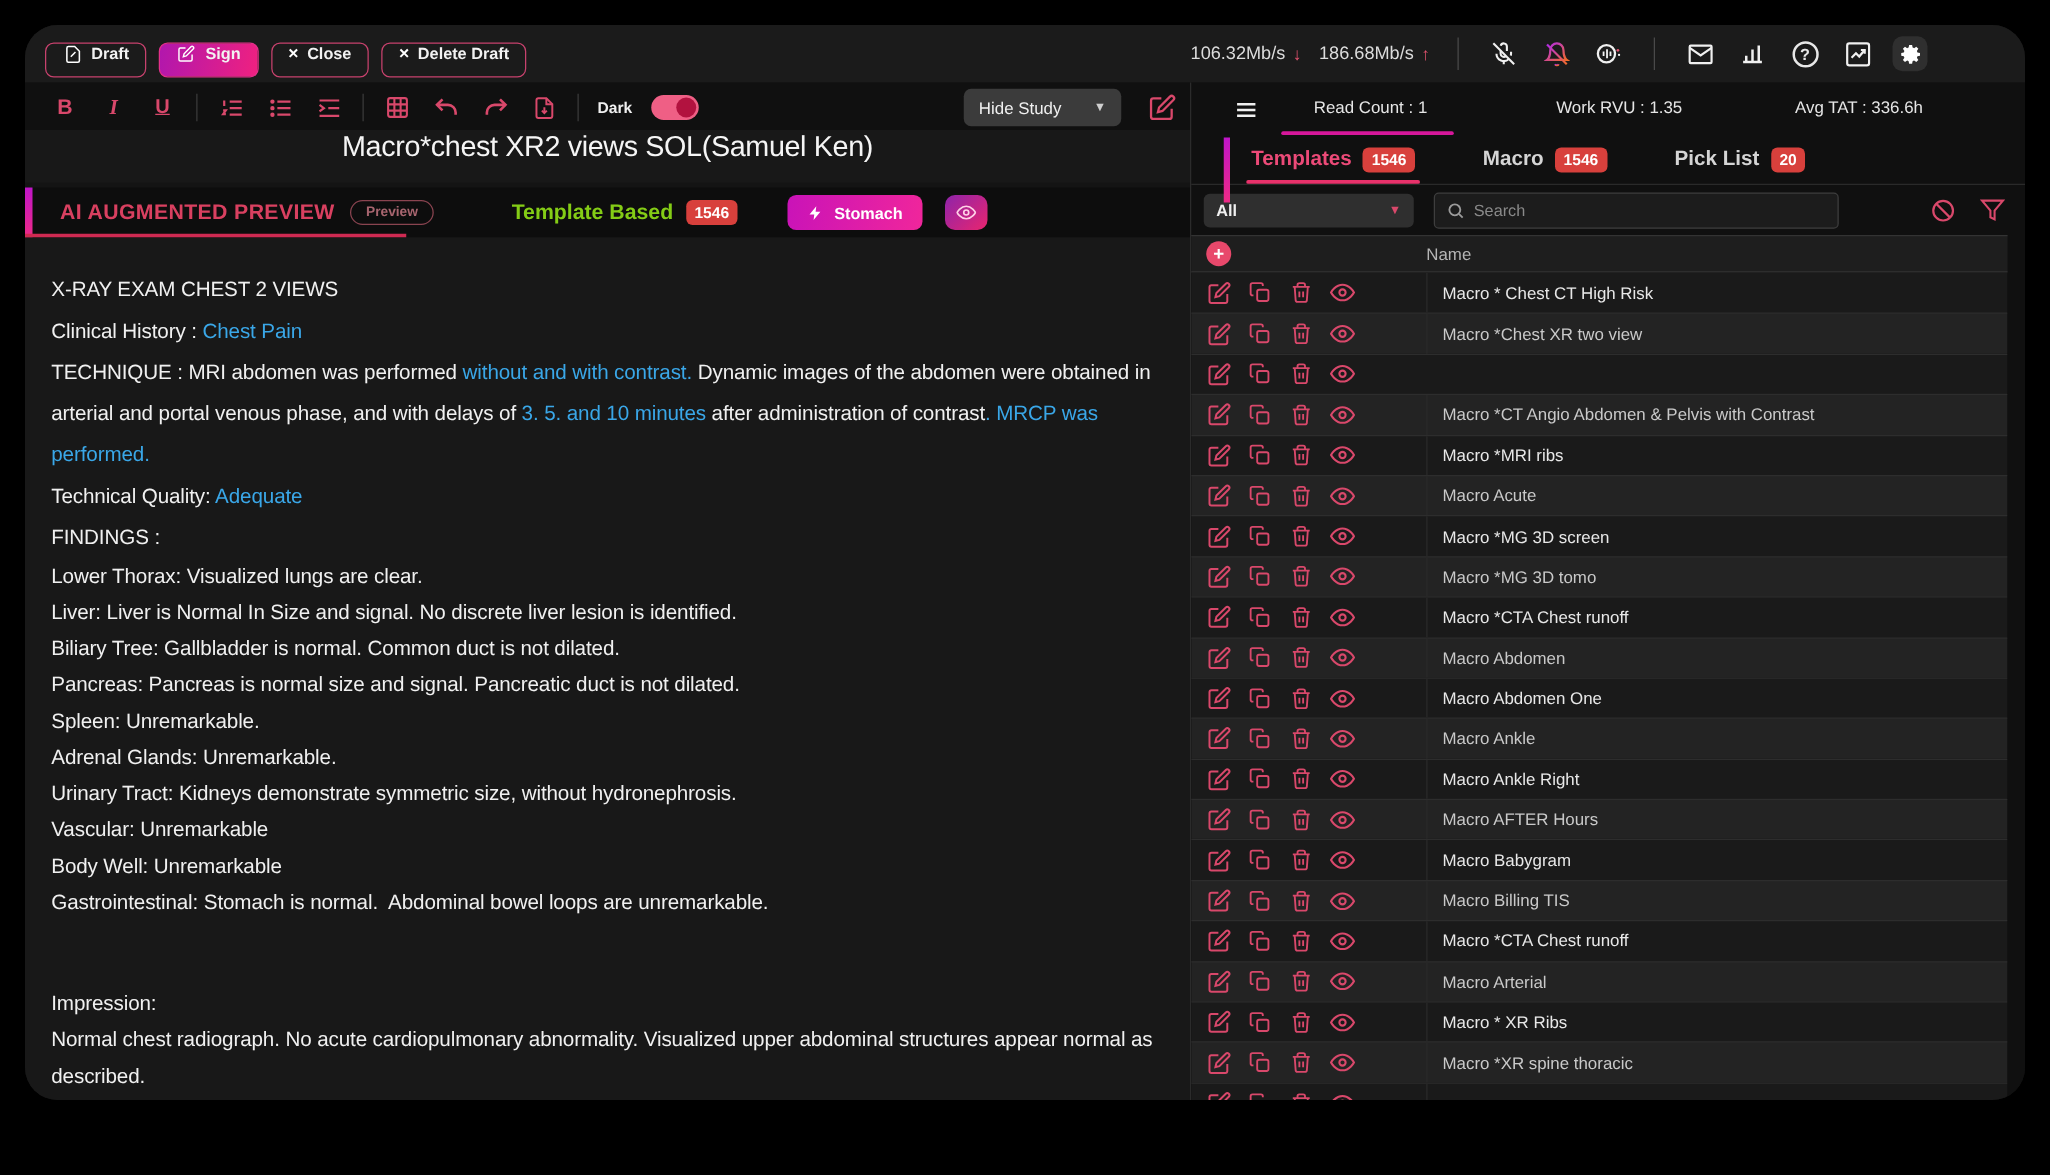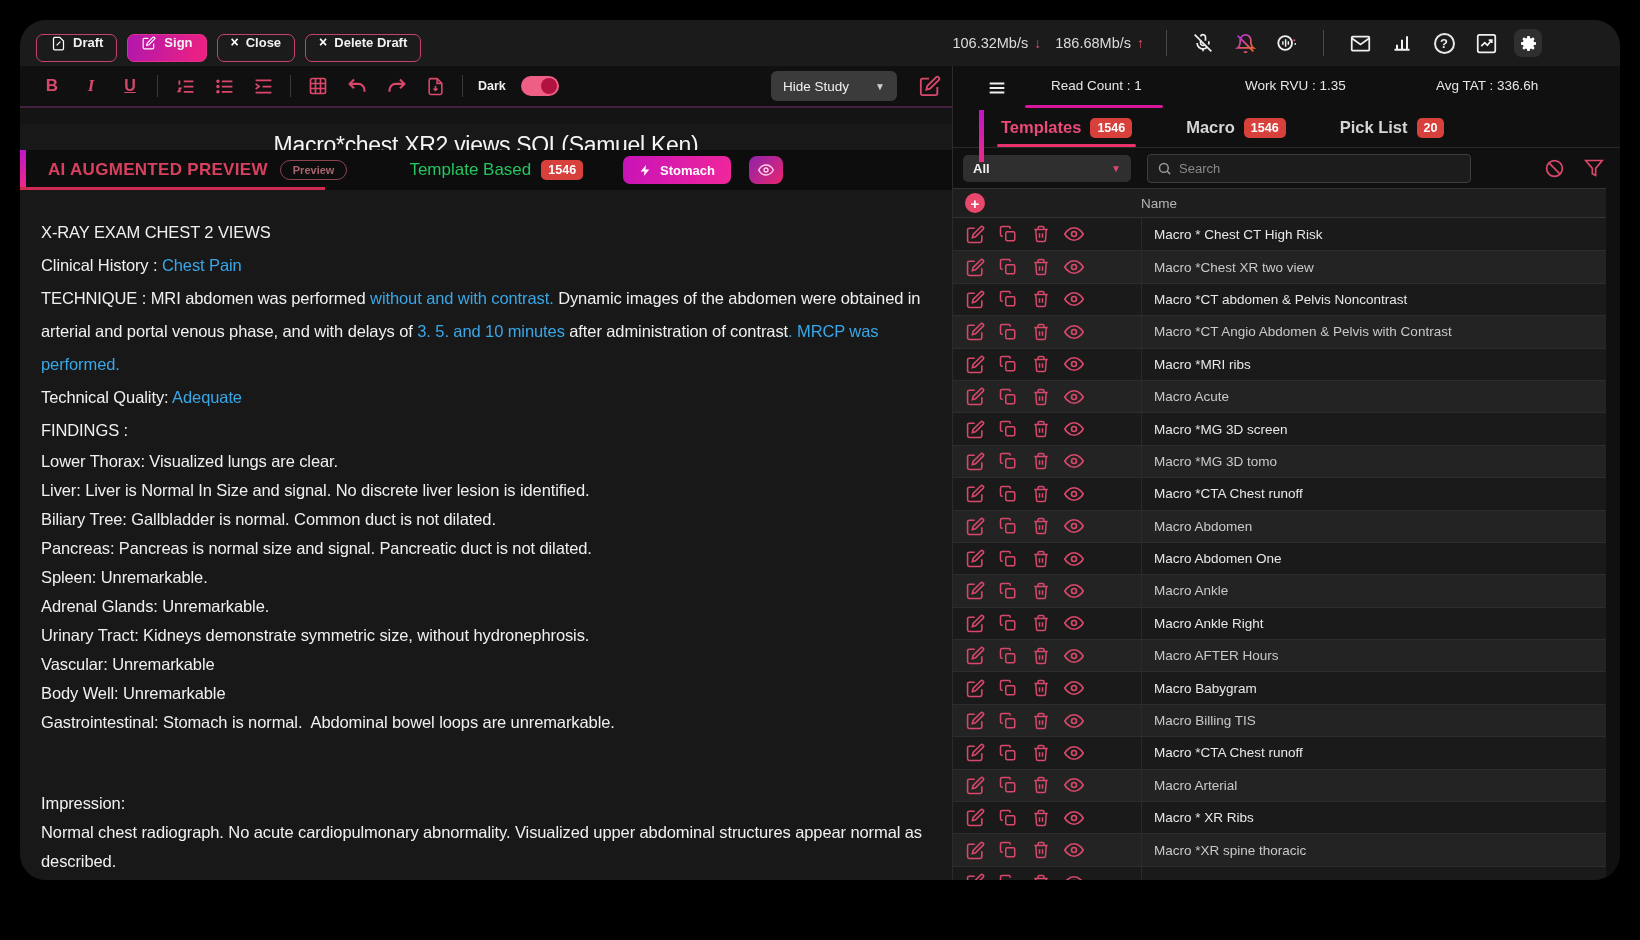--- a/index.html
+++ b/index.html
@@ -33,28 +33,28 @@
   .toggle { width:38px; height:20px; background:#ef5f85; border-radius:10px; position:relative; cursor:pointer; }
   .toggle .knob { position:absolute; right:2px; top:2px; width:16px; height:16px; border-radius:50%; background:#b2123f; }
   .hide-study { display:flex; align-items:center; gap:26px; height:30px; padding:0 12px; background:#3b3b3b; border-radius:6px; color:#f0f0f0; font-size:13.5px; cursor:pointer; margin-right:6px; }
   .chev { color:#cfcfcf; font-size:10px; }
 
   .right-header { position:absolute; left:932px; top:46px; width:668px; height:42px; background:#101010; border-left:1px solid #2b2b2b; color:#e6e6e6; font-size:13.5px; }
   .rh-item { position:absolute; top:12px; white-space:nowrap; }
   .rh-underline { position:absolute; left:72px; bottom:0; width:138px; height:3px; background:#d6179b; border-radius:2px; }
 
   
-  .title-row { position:absolute; left:0; top:104px; width:932px; height:42px; background:#181818; display:flex; align-items:center; justify-content:center; }
+  .title-row { position:absolute; left:0; top:84px; width:932px; height:42px; background:#181818; display:flex; justify-content:center; }
   .title-row .t { color:#f5f5f5; font-size:23px; font-weight:500; letter-spacing:-0.3px; }
   .banner { position:absolute; left:0; top:130px; width:932px; height:40px; background:#0d0d0d; display:flex; align-items:center; }
   .banner-bar { position:absolute; left:0; top:0; width:6px; height:40px; background:linear-gradient(180deg,#c015c9,#ee2a86); }
   .banner-underline { position:absolute; left:0; bottom:0; width:305px; height:3px; background:#cf2a52; }
   .ai-title { margin-left:28px; color:#d94060; font-size:17px; font-weight:800; letter-spacing:0.3px; }
   .preview-pill { margin-left:12px; border:1px solid #8a4450; color:#a8656f; font-size:11px; font-weight:600; border-radius:12px; padding:3px 12px; }
-  .tmpl-based { margin-left:62px; color:#22c55e; font-size:17px; font-weight:400; }
+  .tmpl-based { margin-left:62px; color:#84cc16; font-size:17px; font-weight:700; }
   .badge-red { margin-left:10px; background:#d8403c; color:#fff; font-size:12.5px; font-weight:700; border-radius:5px; padding:3px 7px; }
   .gen-btn { margin-left:40px; display:flex; align-items:center; gap:8px; height:28px; padding:0 16px; border-radius:7px; background:linear-gradient(100deg,#c913b8,#f0269b); color:#fff; font-size:13px; font-weight:700; cursor:pointer; }
   .eye-btn { margin-left:18px; width:34px; height:28px; border-radius:8px; background:linear-gradient(135deg,#8e24aa,#e9256f); display:flex; align-items:center; justify-content:center; cursor:pointer; }
 
   .doc { position:absolute; left:0; top:170px; width:932px; height:690px; background:#181818; padding:26px 22px 0 21px; color:#f0f0f0; font-size:16.5px; font-weight:500; letter-spacing:-0.1px; overflow:hidden; }
   .doc-line { white-space:pre-wrap; }
   .p-lead { line-height:33px; }
   .p-body { line-height:29px; }
   .p-gap { height:52px; }
   .doc .blue { color:#3aa7e8; }
@@ -483,21 +483,20 @@
                 <line x1="14" y1="11" x2="14" y2="17"></line>
               </svg>
       </span>
       <span class="ticn" style="color:#d9486b">
         <svg width="20" height="20" viewBox="0 0 24 24" fill="none" stroke="currentColor" stroke-width="2">
                 <path d="M1 12s4-7.5 11-7.5S23 12 23 12s-4 7.5-11 7.5S1 12 1 12z"></path>
                 <circle cx="12" cy="12" r="3"></circle>
               </svg>
       </span>
     </span>
-    <span class="row-name">Macro *CT abdomen &amp; Pelvis Noncontrast</span>
   </div>
 
   <div class="mrow">
     <span class="row-icons">
       <span class="ticn" style="color:#d9486b">
         <svg width="19" height="19" viewBox="0 0 24 24" fill="none" stroke="currentColor" stroke-width="2">
                 <path d="M11 4H4a2 2 0 0 0-2 2v14a2 2 0 0 0 2 2h14a2 2 0 0 0 2-2v-7"></path>
                 <path d="M18.5 2.5a2.1 2.1 0 0 1 3 3L12 15l-4 1 1-4 9.5-9.5z"></path>
               </svg>
       </span>

